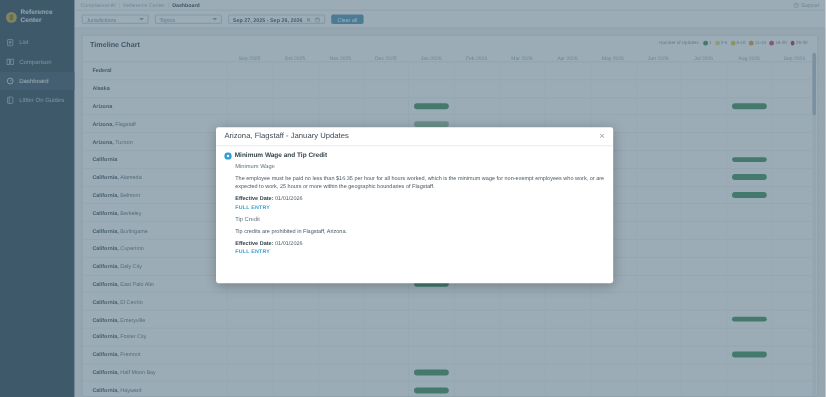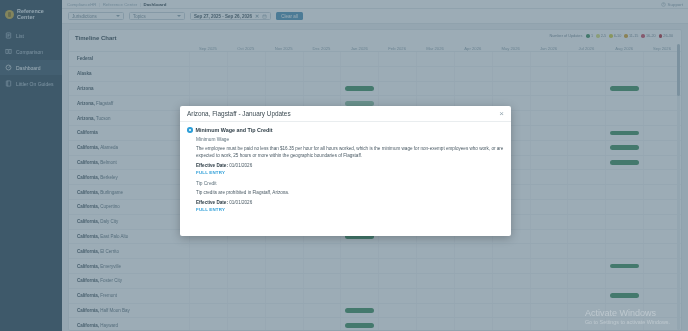--- a/index.html
+++ b/index.html
@@ -729,18 +729,14 @@
           <div class="sub">
             <div class="sub-title">Tip Credit</div>
             <div class="sub-text">Tip credits are prohibited in Flagstaff, Arizona.</div>
             <div class="eff"><b>Effective Date:</b><span> 01/01/2026</span></div>
             <div class="full-entry">FULL ENTRY</div>
           </div>
         </div>
     </div>
   </div>
 
-  <div id="watermark">
-    <div id="wm-title">Activate Windows</div>
-    <div id="wm-sub">Go to Settings to activate Windows.</div>
-  </div>
 
 </div>
 
 </body></html>

